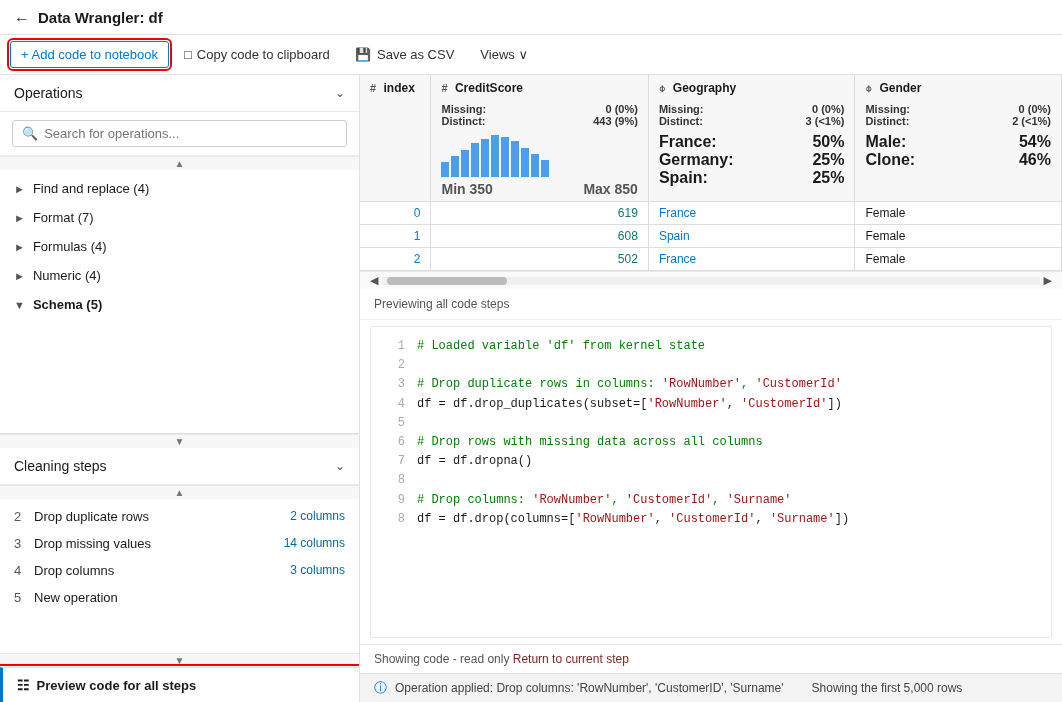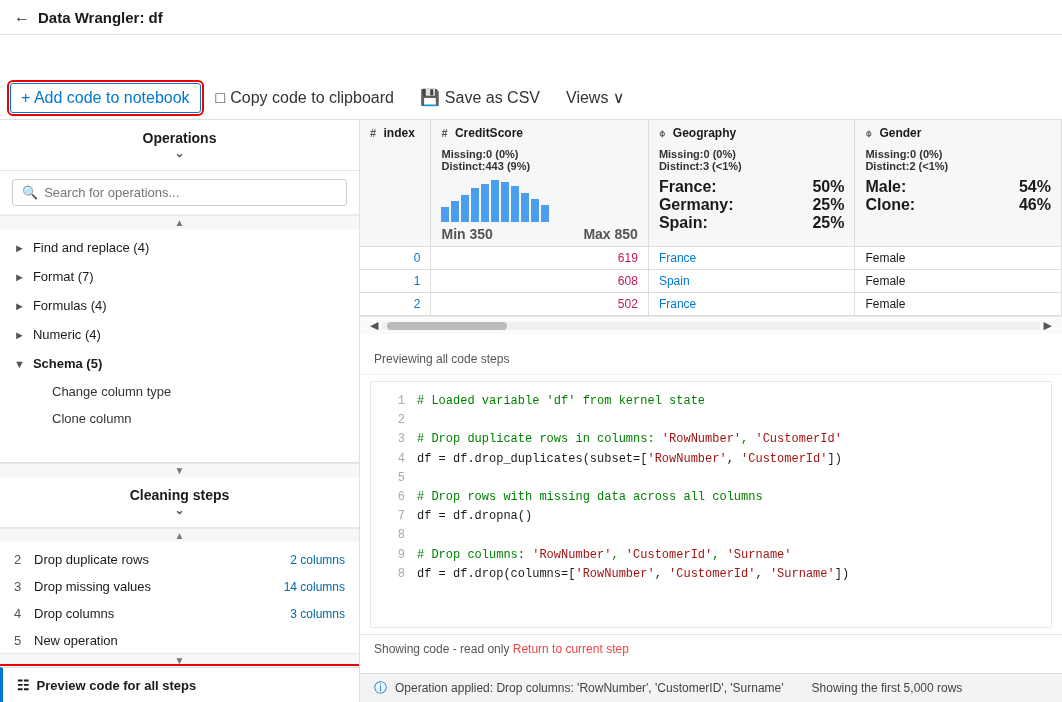--- a/index.html
+++ b/index.html
@@ -7,31 +7,31 @@
 
     .app-container { display: flex; flex-direction: column; height: 702px; background: #fff; }
 
     
     .title-bar { display: flex; align-items: center; padding: 8px 14px; background: #fff; border-bottom: 1px solid #e0e0e0; gap: 8px; }
     .title-bar .back-btn { cursor: pointer; color: #333; font-size: 16px; }
     .title-bar .title { font-size: 15px; font-weight: 600; }
 
     
     .toolbar { display: flex; align-items: center; padding: 6px 10px; background: #fff; border-bottom: 1px solid #e0e0e0; gap: 4px; }
-    .toolbar-btn { display: flex; align-items: center; gap: 5px; padding: 5px 10px; border: 1.5px solid #0078d4; border-radius: 3px; background: #fff; cursor: pointer; font-size: 16px; color: #0078d4; font-weight: 500; margin-top: 41px; }
+    .toolbar-btn { display: flex; align-items: center; gap: 5px; padding: 5px 10px; border: 1.5px solid #0078d4; border-radius: 3px; background: #fff; cursor: pointer; font-size: 13px; color: #0078d4; font-weight: 500; }
     .toolbar-btn.plain { border-color: transparent; color: #333; border: 1px solid transparent; }
 
     
     .main-content { display: flex; flex: 1; overflow: hidden; }
 
     
     .left-panel { width: 360px; min-width: 360px; display: flex; flex-direction: column; border-right: 1px solid #e0e0e0; background: #fff; overflow: hidden; }
 
     
-    .section-header { display: flex; align-items: center; justify-content: space-between; padding: 10px 14px; font-weight: 700; font-size: 14px; border-bottom: 1px solid #e8e8e8; flex-direction: column; }
+    .section-header { display: flex; align-items: center; justify-content: space-between; padding: 10px 14px; font-weight: 400; font-size: 14px; border-bottom: 1px solid #e8e8e8; }
     .chevron { font-size: 12px; color: #555; cursor: pointer; }
 
     .search-box { padding: 8px 12px; border-bottom: 1px solid #f0f0f0; }
     .search-input { display: flex; align-items: center; gap: 6px; border: 1px solid #ccc; border-radius: 3px; padding: 5px 9px; background: #fff; width: 100%; }
     .search-input input { border: none; outline: none; font-size: 13px; width: 100%; background: transparent; }
     .search-icon { color: #555; font-size: 13px; }
 
     .ops-list { flex: 1; overflow-y: auto; padding: 4px 0; border-bottom: 1px solid #e0e0e0; }
     .ops-item { display: flex; align-items: center; gap: 8px; padding: 7px 14px; cursor: pointer; }
     .ops-item .arrow { font-size: 11px; color: #555; }
@@ -46,51 +46,51 @@
     .cleaning-item { display: flex; align-items: center; padding: 6px 14px; gap: 6px; font-size: 13px; cursor: pointer; }
     .cleaning-item .step-num { color: #555; min-width: 14px; }
     .cleaning-item .step-label { flex: 1; }
     .cleaning-item .step-detail { color: #0369a1; font-size: 12px; }
 
     
     .preview-btn { display: flex; align-items: center; gap: 7px; padding: 9px 14px; border-top: 1px solid #e0e0e0; cursor: pointer; font-size: 13px; font-weight: 600; background: #fff; border-left: 3px solid #0078d4; }
     .preview-btn .icon { font-size: 14px; }
 
     
-    .right-panel { flex: 1; display: flex; flex-direction: column; overflow: hidden; background: #fff; gap: 10px; }
+    .right-panel { flex: 1; display: flex; flex-direction: column; overflow: hidden; background: #fff; }
     .data-table { width: 100%; border-collapse: collapse; font-size: 12px; }
     .data-table th { background: #f7f7f7; border-right: 1px solid #ddd; border-bottom: 1px solid #ddd; padding: 0; vertical-align: top; text-align: left; }
     .col-header { padding: 6px 10px; }
     .col-header .col-type { color: #555; font-size: 11px; margin-right: 4px; }
     .col-header .col-name { font-weight: 600; font-size: 12px; }
     .col-stats { padding: 2px 10px 4px; font-size: 11px; color: #333; }
-    .col-stats .stat-row { display: flex; }
+    .col-stats .stat-row { display: flex; justify-content: space-between; }
     .col-chart { padding: 4px 10px; height: 50px; display: flex; align-items: flex-end; gap: 2px; }
     .col-chart-bar { background: #4a9eed; width: 8px; }
     .col-chart-labels { display: flex; justify-content: space-between; padding: 0 10px 4px; font-size: 14px; color: #555; }
     .col-cat { padding: 2px 10px 4px; font-size: 16px; }
     .col-cat .cat-row { display: flex; justify-content: space-between; }
 
     .data-table td { border-right: 1px solid #ddd; border-bottom: 1px solid #ddd; padding: 4px 10px; font-size: 12px; }
-    .data-table td.num { text-align: right; color: #be185d; }
+    .data-table td.num { text-align: right; color: #0f766e; }
     .data-table td.link { color: #0078d4; cursor: pointer; }
     .data-table td.idx { color: #0078d4; text-align: right; }
 
     
     .code-area { flex: 1; display: flex; flex-direction: column; overflow: hidden; }
     .code-label { padding: 8px 14px; font-size: 12px; color: #555; border-bottom: 1px solid #f0f0f0; }
     .code-block { flex: 1; background: #fff; padding: 10px 14px; font-family: 'Consolas', 'Courier New', monospace; font-size: 12px; overflow-y: auto; border: 1px solid #e8e8e8; margin: 6px 10px; border-radius: 2px; }
     .code-line { display: flex; gap: 12px; line-height: 1.6; }
     .line-num { color: #aaa; min-width: 20px; text-align: right; user-select: none; }
     .line-content { white-space: pre; }
     .c-comment { color: #008000; }
     .c-string { color: #a31515; }
 
     .code-footer { padding: 7px 14px; font-size: 12px; color: #555; border-top: 1px solid #e8e8e8; }
-    .code-footer a { color: #ef4444; text-decoration: none; cursor: pointer; }
+    .code-footer a { color: #7f1d1d; text-decoration: none; cursor: pointer; }
 
     
     .status-bar { display: flex; align-items: center; gap: 8px; padding: 5px 14px; background: #f3f3f3; border-top: 1px solid #ddd; font-size: 12px; color: #444; }
     .status-bar .info-icon { color: #0078d4; font-size: 13px; }
 
     
     .table-wrapper { position: relative; overflow: hidden; }
 
     
     .outline-box { outline: 2px solid #e00; outline-offset: 1px; }
@@ -160,24 +160,20 @@
           <span class="arrow">►</span>
           <span class="label">Formulas (4)</span>
         </div>
         <div class="ops-item">
           <span class="arrow">►</span>
           <span class="label">Numeric (4)</span>
         </div>
         <div class="ops-item">
           <span class="arrow">▼</span>
           <span class="label" style="font-weight:600;">Schema (5)</span>
-        </div>
-        <div class="schema-sub">
-          <div class="schema-sub-item">Change column type</div>
-          <div class="schema-sub-item">Clone column</div>
         </div>
       </div>
 
       <div class="left-scroll-bottom">▼</div>
 
       <div class="cleaning-section">
         <div class="section-header">
           <span>Cleaning steps</span>
           <span class="chevron">⌄</span>
         </div>

